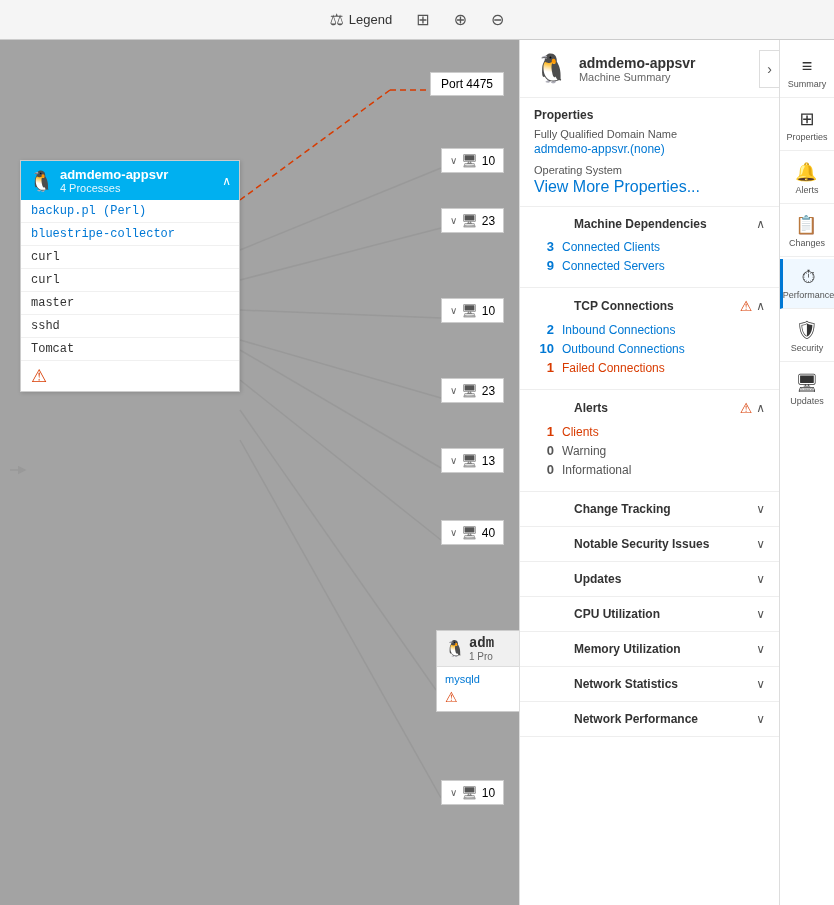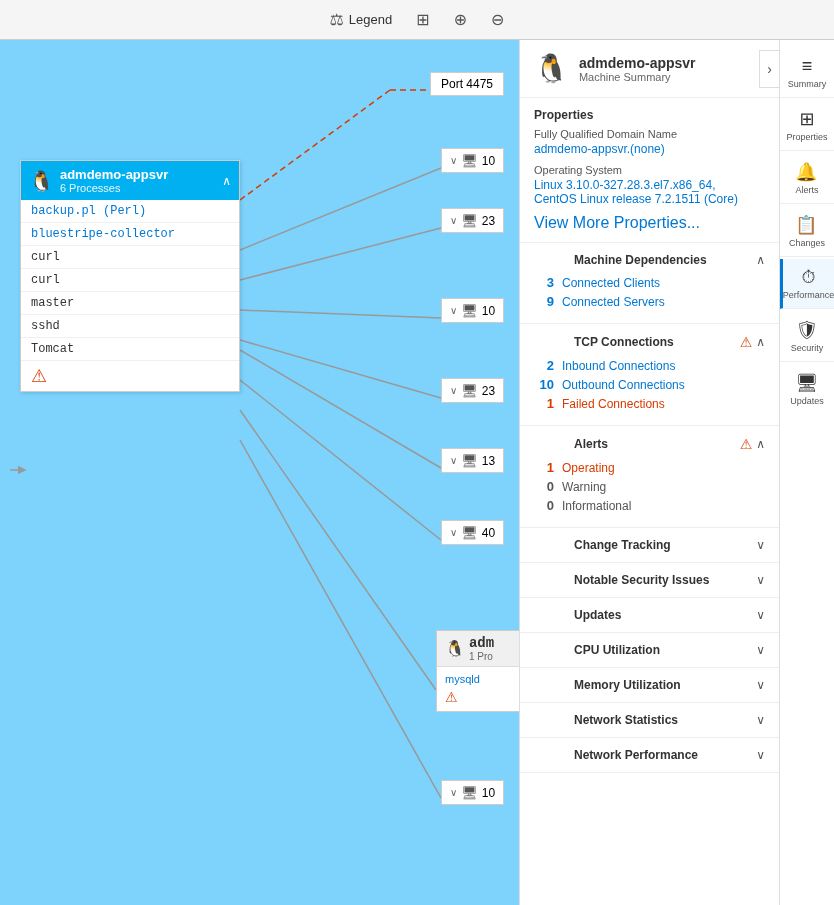--- a/index.html
+++ b/index.html
@@ -41,21 +41,21 @@
     
     .main-layout {
       display: flex;
       flex: 1;
       overflow: hidden;
     }
 
     
     .canvas-area {
       flex: 1;
-      background: #7dd3fc;
+      background: #a3a3a3;
       position: relative;
       overflow: hidden;
     }
 
     
     .node-box {
       position: absolute;
       background: white;
       border: 1px solid #ccc;
       width: 220px;
@@ -426,21 +426,21 @@
         <div class="server-process">mysqld</div>
         <div class="server-warning">⚠</div>
       </div>
     </div>
 
     <div class="node-box">
       <div class="node-header">
         <span class="node-header-icon">🐧</span>
         <div class="node-header-text">
           <div class="node-header-title">admdemo-appsvr</div>
-          <div class="node-header-sub">6 Processes</div>
+          <div class="node-header-sub">4 Processes</div>
         </div>
         <span class="node-chevron">∧</span>
       </div>
       <ul class="process-list">
         <li class="process-item" style="color:#0078d4;">backup.pl (Perl)</li>
         <li class="process-item" style="color:#0078d4;">bluestripe-collector</li>
         <li class="process-item normal">curl</li>
         <li class="process-item normal">curl</li>
         <li class="process-item normal">master</li>
         <li class="process-item normal">sshd</li>
@@ -465,22 +465,20 @@
         <div class="panel-header-title">admdemo-appsvr</div>
         <div class="panel-header-sub">Machine Summary</div>
       </div>
     </div>
 
     <div class="panel-section">
       <div class="panel-section-title">Properties</div>
       <div class="prop-label">Fully Qualified Domain Name</div>
       <div class="prop-value">admdemo-appsvr.(none)</div>
       <div class="prop-label">Operating System</div>
-      <div class="prop-value" style="white-space:pre-line;">Linux 3.10.0-327.28.3.el7.x86_64,
-CentOS Linux release 7.2.1511 (Core)</div>
       <div class="view-more">View More Properties...</div>
     </div>
 
     <div class="section-collapsible">
       <div class="section-collapsible-header">
         <span class="section-collapsible-title">Machine Dependencies</span>
         <div class="section-header-right">
           <span class="section-chevron">∧</span>
         </div>
       </div>
@@ -524,21 +522,21 @@
       <div class="section-collapsible-header">
         <span class="section-collapsible-title">Alerts</span>
         <div class="section-header-right">
           <span class="section-alert-icon">⚠</span>
           <span class="section-chevron">∧</span>
         </div>
       </div>
       <div class="section-body">
         <div class="alert-row">
           <span class="alert-count alert-critical">1</span>
-          <span class="alert-label alert-critical">Operating</span>
+          <span class="alert-label alert-critical">Clients</span>
         </div>
         <div class="alert-row">
           <span class="alert-count alert-warning">0</span>
           <span class="alert-label alert-warning">Warning</span>
         </div>
         <div class="alert-row">
           <span class="alert-count alert-info">0</span>
           <span class="alert-label alert-info">Informational</span>
         </div>
       </div>

